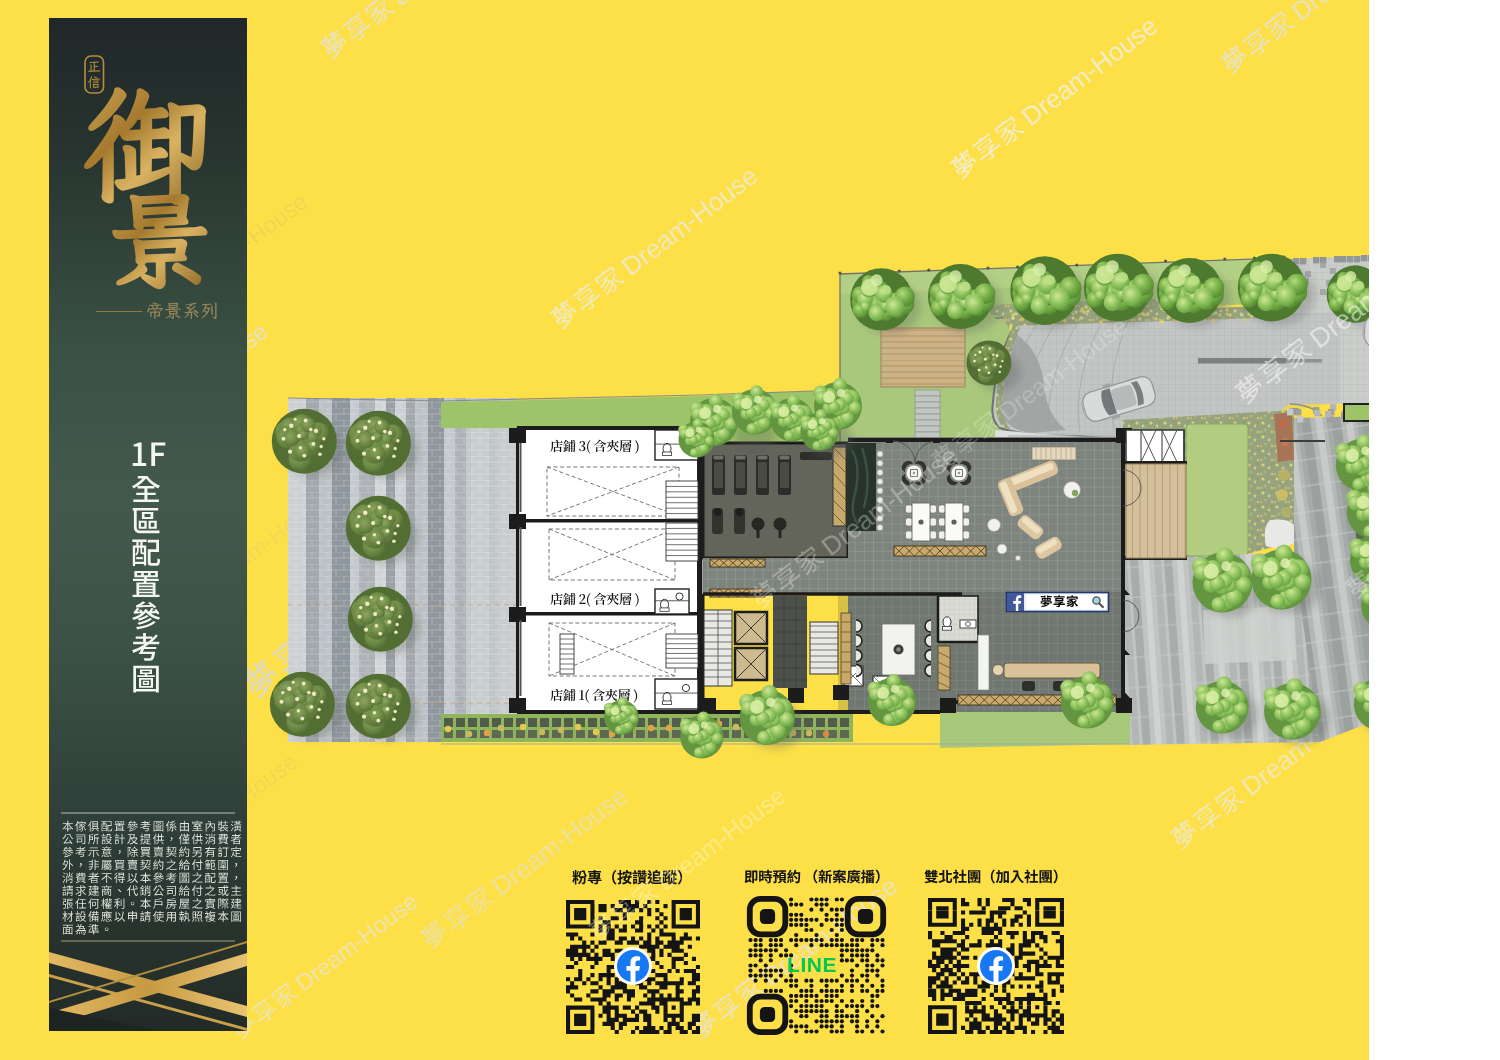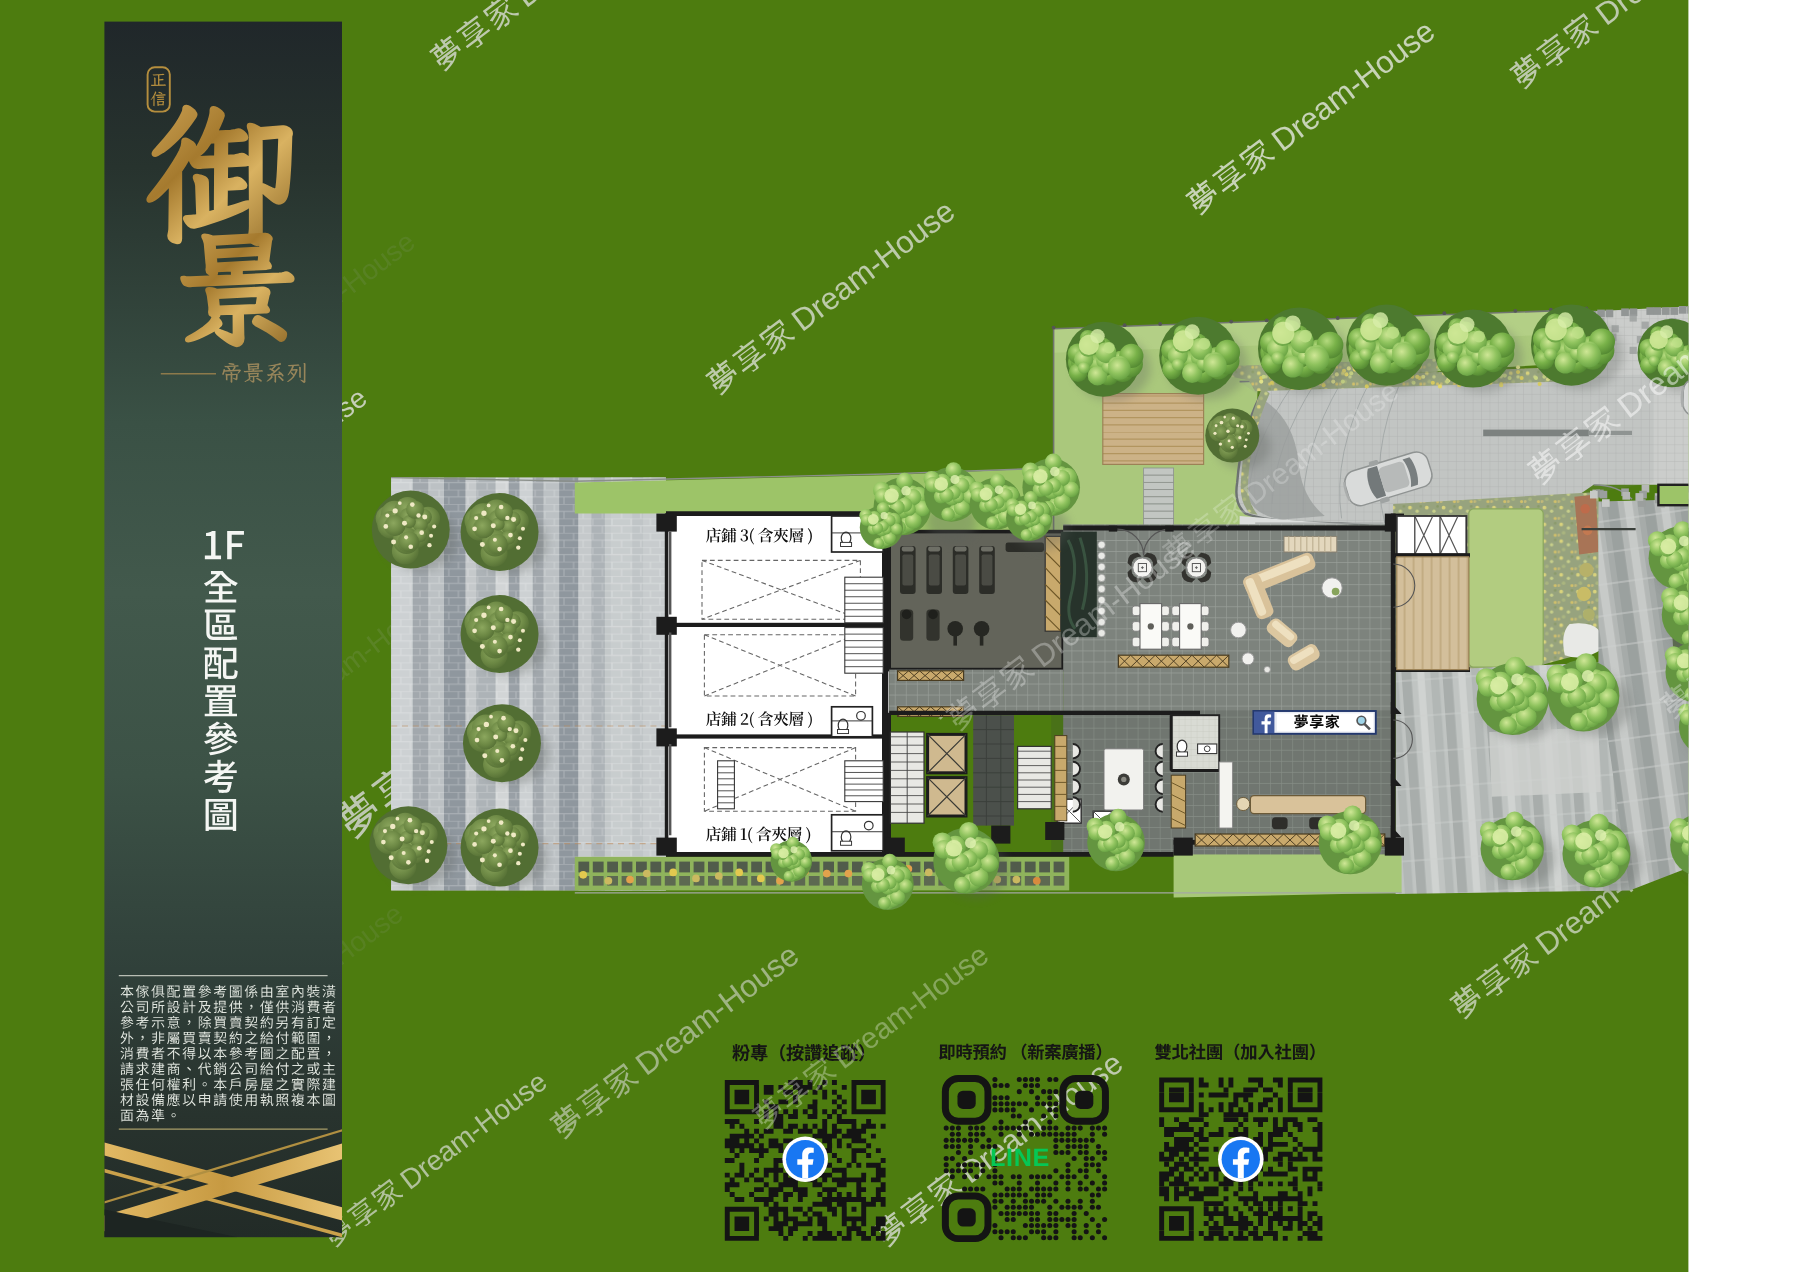--- a/index.html
+++ b/index.html
@@ -1,15 +1,15 @@
 <!DOCTYPE html>
 <html><head><meta charset="utf-8">
 <style>
 html,body{margin:0;padding:0;background:#ffffff;}
-#page{position:relative;width:1369px;height:1060px;overflow:hidden;background:#4d7c0f;font-family:"Liberation Sans", sans-serif;padding-left:38px;}
+#page{position:relative;width:1369px;height:1060px;overflow:hidden;background:#fde047;font-family:"Liberation Sans", sans-serif;}
 svg{display:block;}
 </style></head>
 <body>
 
 <div id="page">
 <svg width="1500" height="1060" viewBox="0 0 1500 1060">
 <defs>
 
 <linearGradient id="bangrad" x1="0" y1="0" x2="0" y2="1">
 <stop offset="0" stop-color="#20272a"></stop>

